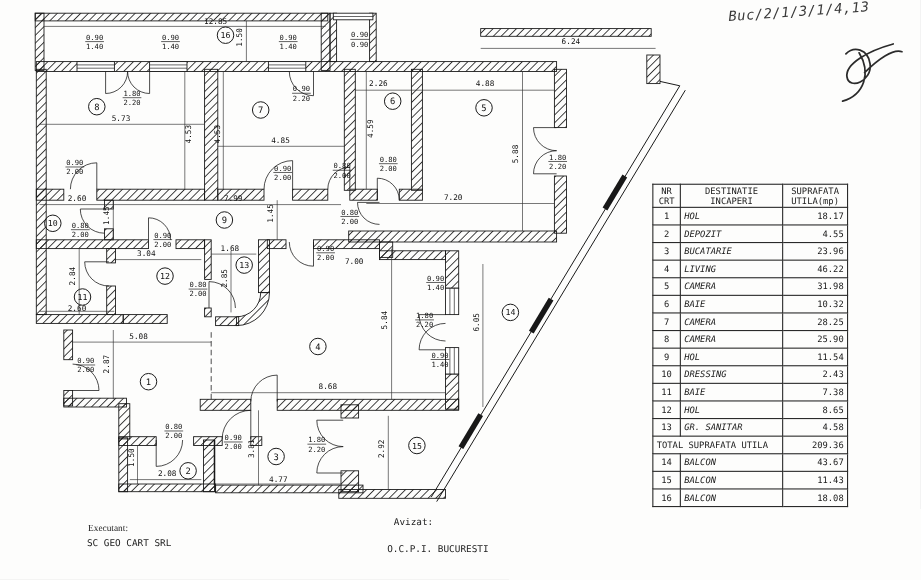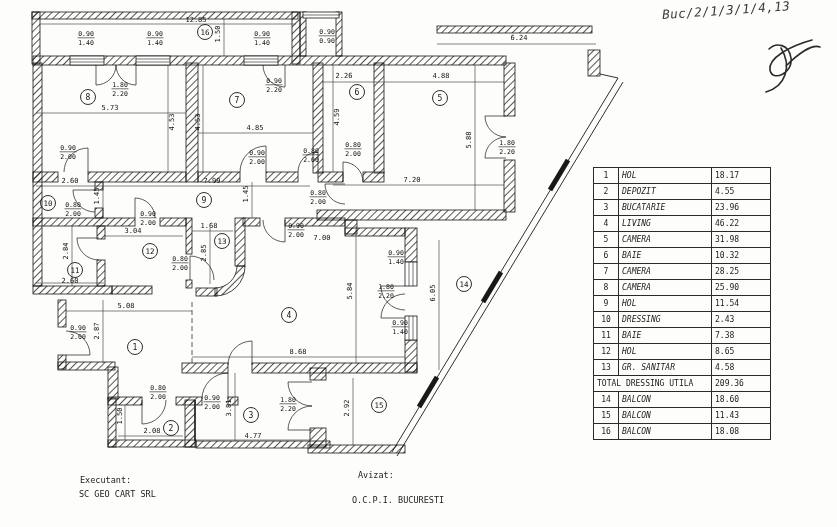--- a/index.html
+++ b/index.html
@@ -15,25 +15,25 @@
   .wl{stroke:#181818;stroke-width:.6;}
   .rail{stroke:#181818;stroke-width:.9;fill:none;}
   .railblk{stroke:#181818;stroke-width:5;}
   .sig{stroke:#2b2b2b;stroke-width:1.6;fill:none;stroke-linecap:round;}
   #plan-table{position:absolute;left:593px;top:167px;border-collapse:collapse;
       font-size:8px;line-height:9px;background:#fdfdfc;}
   #plan-table td{border:1px solid #2a2a2a;padding:1px 3px;height:13px;white-space:nowrap;}
   #plan-table td.c{text-align:center;}
   #plan-table td.num{text-align:center;min-width:18px;}
   #plan-table td.name{min-width:86px;font-style:italic;}
-  #plan-table td.area{text-align:left;min-width:52px;}
+  #plan-table td.area{text-align:right;min-width:52px;}
   .hand{position:absolute;left:662px;top:1px;width:175px;font-size:12.5px;font-style:italic;
         transform:rotate(-4deg);color:#3a3a3a;letter-spacing:.5px;}
   .foot{position:absolute;font-size:8.5px;color:#222;}
-  #exe-l{left:80px;top:475px;} #exe-v{left:66px;top:489px;margin-left:13px;}
+  #exe-l{left:80px;top:475px;font-family:Liberation Serif, serif;} #exe-v{left:66px;top:489px;margin-left:13px;}
   #avi-l{left:358px;top:470px;} #avi-v{left:352px;top:495px;}
 </style>
 </head>
 <body>
 
 <div id="page">
 
   <svg width="837" height="527" viewBox="0 0 837 527">
     <defs>
       <pattern id="h" patternUnits="userSpaceOnUse" width="5" height="5" patternTransform="rotate(45)">
@@ -355,20 +355,34 @@
       </g>
 
     <path class="sig" d="M812,40 C790,46 768,58 770,70 C772,82 793,74 791,58 C789,44 776,42 769,49
          M786,66 C798,54 812,44 820,47 M781,48 C792,66 786,86 766,92"></path>
   </svg>
 
   <div class="hand">Buc/2/1/3/1/4,13</div>
 
   <table id="plan-table">
     <tbody>
+      <tr>
+        <td class="c">
+            <div>NR</div>
+            <div>CRT</div>
+          </td>
+        <td class="c">
+            <div>DESTINATIE</div>
+            <div>INCAPERI</div>
+          </td>
+        <td class="c">
+            <div>SUPRAFATA</div>
+            <div>UTILA(mp)</div>
+          </td>
+      </tr>
 
     <tr>
           <td class="num">1</td>
           <td class="name">HOL</td>
           <td class="area">18.17</td>
         </tr>
         <tr>
           <td class="num">2</td>
           <td class="name">DEPOZIT</td>
           <td class="area">4.55</td>
@@ -422,27 +436,27 @@
           <td class="num">12</td>
           <td class="name">HOL</td>
           <td class="area">8.65</td>
         </tr>
         <tr>
           <td class="num">13</td>
           <td class="name">GR. SANITAR</td>
           <td class="area">4.58</td>
         </tr>
         <tr>
-          <td class="" colspan="2">TOTAL DRESSING UTILA</td>
+          <td class="" colspan="2">TOTAL SUPRAFATA UTILA</td>
           <td class="area">209.36</td>
         </tr>
         <tr>
           <td class="num">14</td>
           <td class="name">BALCON</td>
-          <td class="area">18.60</td>
+          <td class="area">43.67</td>
         </tr>
         <tr>
           <td class="num">15</td>
           <td class="name">BALCON</td>
           <td class="area">11.43</td>
         </tr>
         <tr>
           <td class="num">16</td>
           <td class="name">BALCON</td>
           <td class="area">18.08</td>

